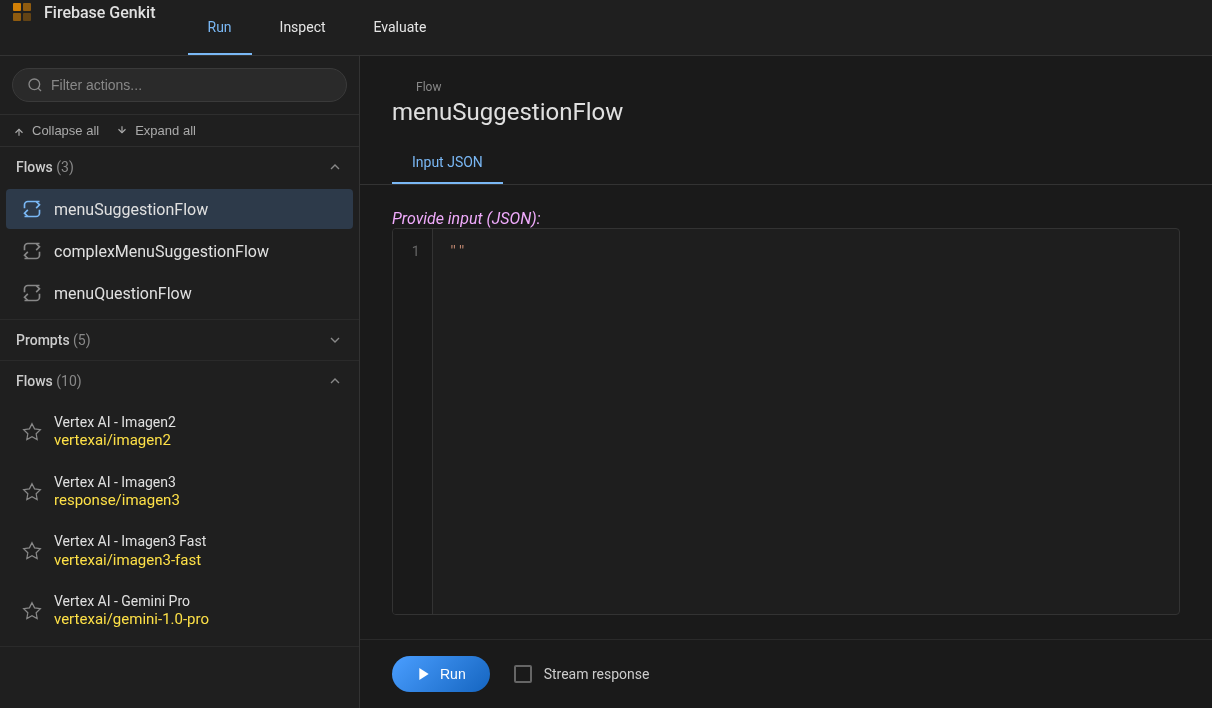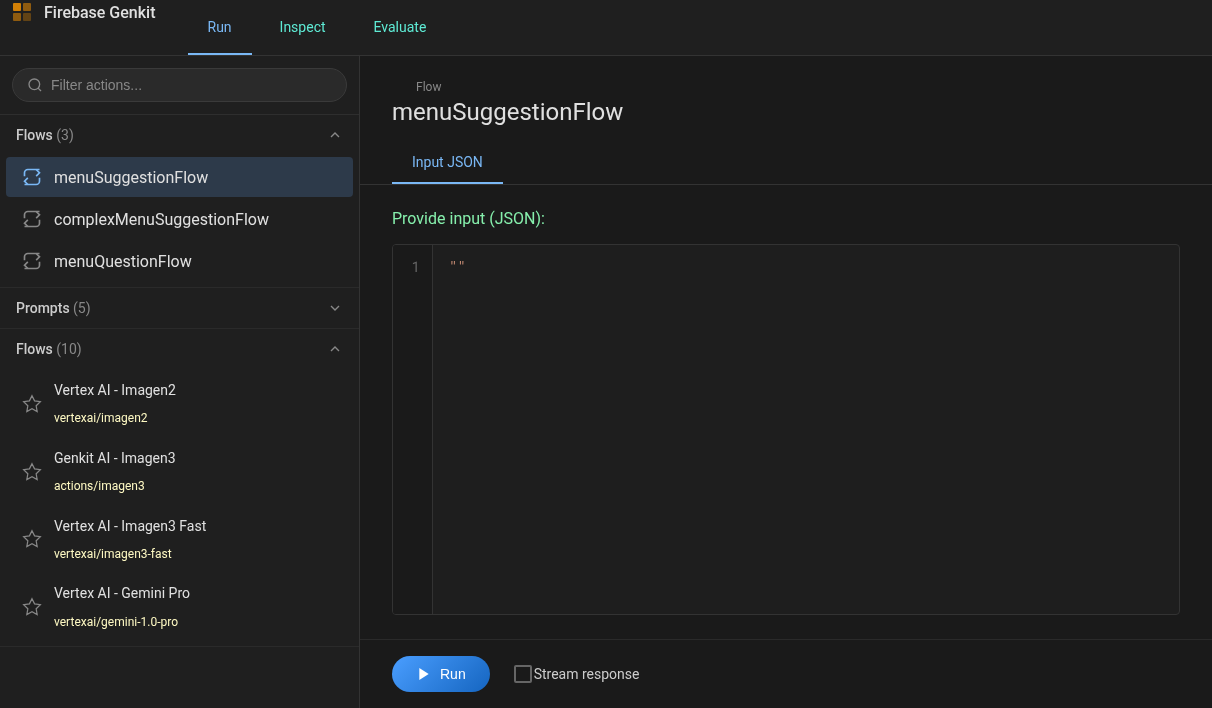--- a/index.html
+++ b/index.html
@@ -55,21 +55,21 @@
       height: 100%;
       gap: 8px;
     }
 
     .nav-tab {
       display: flex;
       align-items: center;
       height: 100%;
       padding: 0 20px;
       font-size: 14px;
-      color: #5eead4;
+      color: #e5e5e5;
       cursor: pointer;
       border-bottom: 2px solid transparent;
       text-decoration: none;
       user-select: none;
     }
 
     .nav-tab.active {
       color: #7ab8f5;
       border-bottom: 2px solid #7ab8f5;
     }
@@ -201,24 +201,23 @@
       flex-shrink: 0;
     }
 
     .item-text-primary {
       font-size: 14px;
       color: #e0e0e0;
       line-height: 1.3;
     }
 
     .item-text-secondary {
-      font-size: 12px;
-      color: #fef9c3;
+      font-size: 15px;
+      color: #fde047;
       line-height: 1.3;
-      margin-top: 12px;
     }
 
     
     .content-area {
       flex: 1;
       background-color: #1a1a1a;
       display: flex;
       flex-direction: column;
       overflow: hidden;
     }
@@ -263,22 +262,23 @@
     .content-body {
       flex: 1;
       padding: 24px 32px;
       display: flex;
       flex-direction: column;
       overflow: hidden;
     }
 
     .input-label {
       font-size: 16px;
-      color: #86efac;
-      margin-bottom: 16px;
+      color: #f0abfc;
+      margin-bottom: 0;
+      font-style: italic;
     }
 
     .json-editor {
       flex: 1;
       background-color: #1e1e1e;
       border: 1px solid #333;
       border-radius: 4px;
       display: flex;
       overflow: hidden;
       min-height: 0;
@@ -336,21 +336,21 @@
     }
 
     .run-icon {
       width: 16px;
       height: 16px;
     }
 
     .stream-label {
       display: flex;
       align-items: center;
-      gap: 2px;
+      gap: 12px;
       font-size: 14px;
       color: #ccc;
       cursor: pointer;
       user-select: none;
     }
 
     .stream-checkbox {
       width: 18px;
       height: 18px;
       border: 2px solid #666;
@@ -407,20 +407,36 @@
     <div class="search-box">
       <div class="search-input-wrapper">
         <svg class="search-icon-svg" width="16" height="16" viewBox="0 0 24 24" fill="none" stroke="currentColor" stroke-width="2">
           <circle cx="11" cy="11" r="8"></circle>
           <line x1="21" y1="21" x2="16.65" y2="16.65"></line>
         </svg>
         <input type="text" class="search-input" placeholder="Filter actions..." style="">
       </div>
     </div>
 
+    <div class="sidebar-controls">
+      <button class="sidebar-control-btn">
+        <svg width="14" height="14" viewBox="0 0 24 24" fill="none" stroke="currentColor" stroke-width="2">
+          <polyline points="18 15 12 9 6 15"></polyline>
+          <line x1="12" y1="9" x2="12" y2="20"></line>
+        </svg>
+        <span>Collapse all</span>
+      </button>
+      <button class="sidebar-control-btn">
+        <svg width="14" height="14" viewBox="0 0 24 24" fill="none" stroke="currentColor" stroke-width="2">
+          <polyline points="6 9 12 15 18 9"></polyline>
+          <line x1="12" y1="4" x2="12" y2="15"></line>
+        </svg>
+        <span>Expand all</span>
+      </button>
+    </div>
 
     <div class="sidebar-scroll">
 
       <div class="sidebar-section">
         <div class="section-header">
           <span class="section-title">
             <span>Flows</span>
             <span class="section-count">(3)</span>
           </span>
           <svg width="16" height="16" viewBox="0 0 24 24" fill="none" stroke="#888" stroke-width="2">
@@ -498,22 +514,22 @@
               <div class="item-text-secondary">vertexai/imagen2</div>
             </div>
           </div>
           <div class="sidebar-item">
             <div class="item-icon">
               <svg width="20" height="20" viewBox="0 0 24 24" fill="none" stroke="#888" stroke-width="1.5">
                 <polygon points="12 2 15.09 8.26 22 9.27 17 14.14 18.18 21.02 12 17.77 5.82 21.02 7 14.14 2 9.27 8.91 8.26 12 2"></polygon>
               </svg>
             </div>
             <div>
-              <div class="item-text-primary">Genkit AI - Imagen3</div>
-              <div class="item-text-secondary">actions/imagen3</div>
+              <div class="item-text-primary">Vertex AI - Imagen3</div>
+              <div class="item-text-secondary">response/imagen3</div>
             </div>
           </div>
           <div class="sidebar-item">
             <div class="item-icon">
               <svg width="20" height="20" viewBox="0 0 24 24" fill="none" stroke="#888" stroke-width="1.5">
                 <polygon points="12 2 15.09 8.26 22 9.27 17 14.14 18.18 21.02 12 17.77 5.82 21.02 7 14.14 2 9.27 8.91 8.26 12 2"></polygon>
               </svg>
             </div>
             <div>
               <div class="item-text-primary">Vertex AI - Imagen3 Fast</div>

